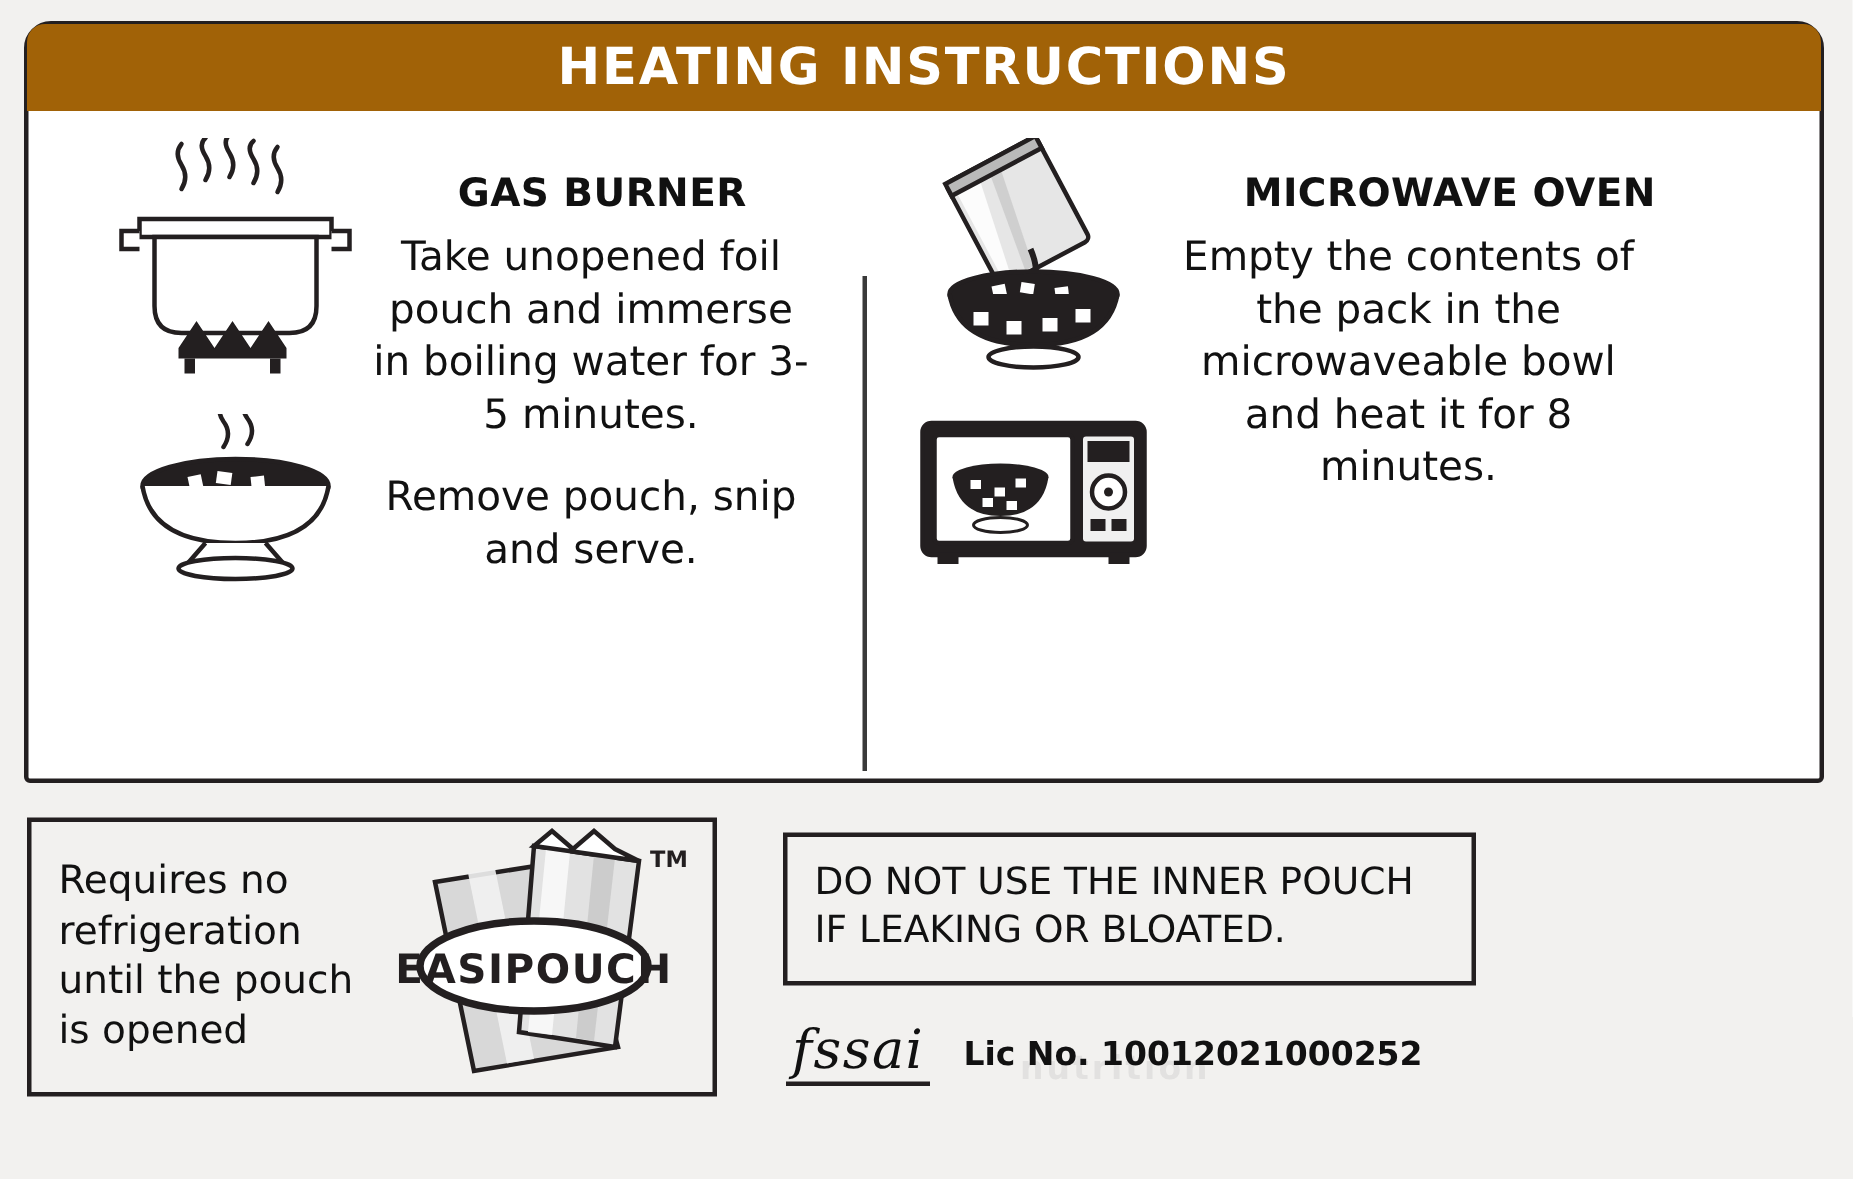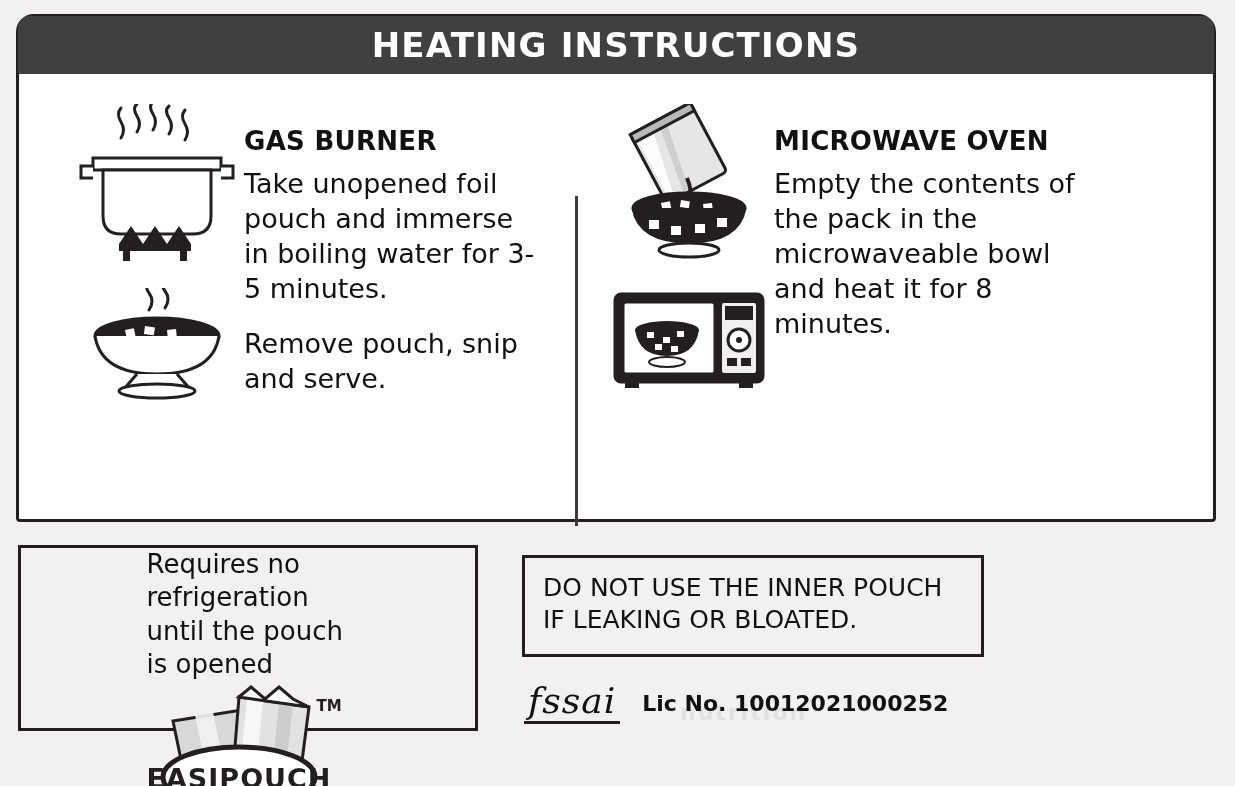--- a/index.html
+++ b/index.html
@@ -40,39 +40,40 @@
     width: 1200px;
     height: 508px;
     background: #ffffff;
     border: 3px solid #231f20;
     border-radius: 18px 18px 4px 4px;
     box-sizing: border-box;
   }
 
   .panel-header {
     height: 58px;
-    background: #404040;
+    background: #a16207;
     border-radius: 12px 12px 0 0;
     display: flex;
     align-items: center;
     justify-content: center;
-    margin: -1px -1px 12px -1px;
+    margin: -1px -1px 0 -1px;
   }
   .panel-header .title {
     color: #ffffff;
     font-weight: bold;
     font-size: 34px;
     letter-spacing: 1.2px;
     font-family: "DejaVu Sans", sans-serif;
   }
 
   .panel-body {
     display: flex;
     height: 440px;
     position: relative;
+    text-align: center;
   }
 
   .col {
     position: relative;
     box-sizing: border-box;
   }
   .col-left { width: 540px; padding: 18px 0 0 60px; }
   .col-right { width: 600px; padding: 18px 0 0 50px; }
 
   .divider {
@@ -125,21 +126,20 @@
   .box-refrig {
     position: absolute;
     left: 2px;
     top: 2px;
     width: 460px;
     height: 186px;
     border: 3px solid #231f20;
     box-sizing: border-box;
     display: flex;
     align-items: center;
-    flex-direction: column;
   }
   .refrig-text {
     font-size: 26px;
     line-height: 1.28;
     padding: 0 6px 0 18px;
     width: 215px;
     font-family: "DejaVu Sans", sans-serif;
   }
 
   .easipouch-wrap {

